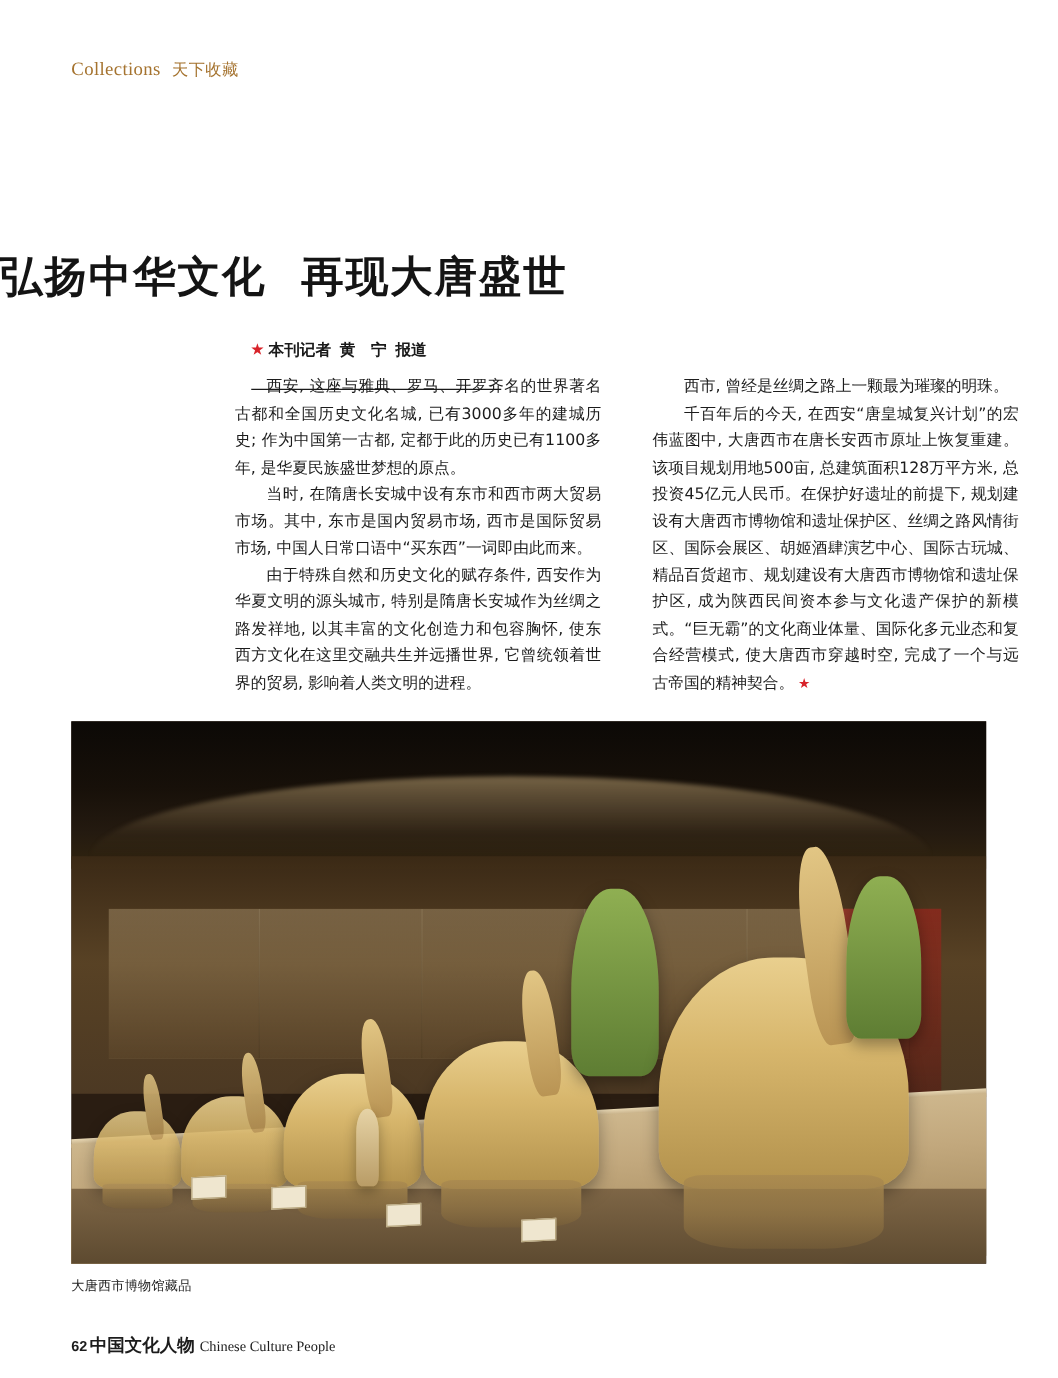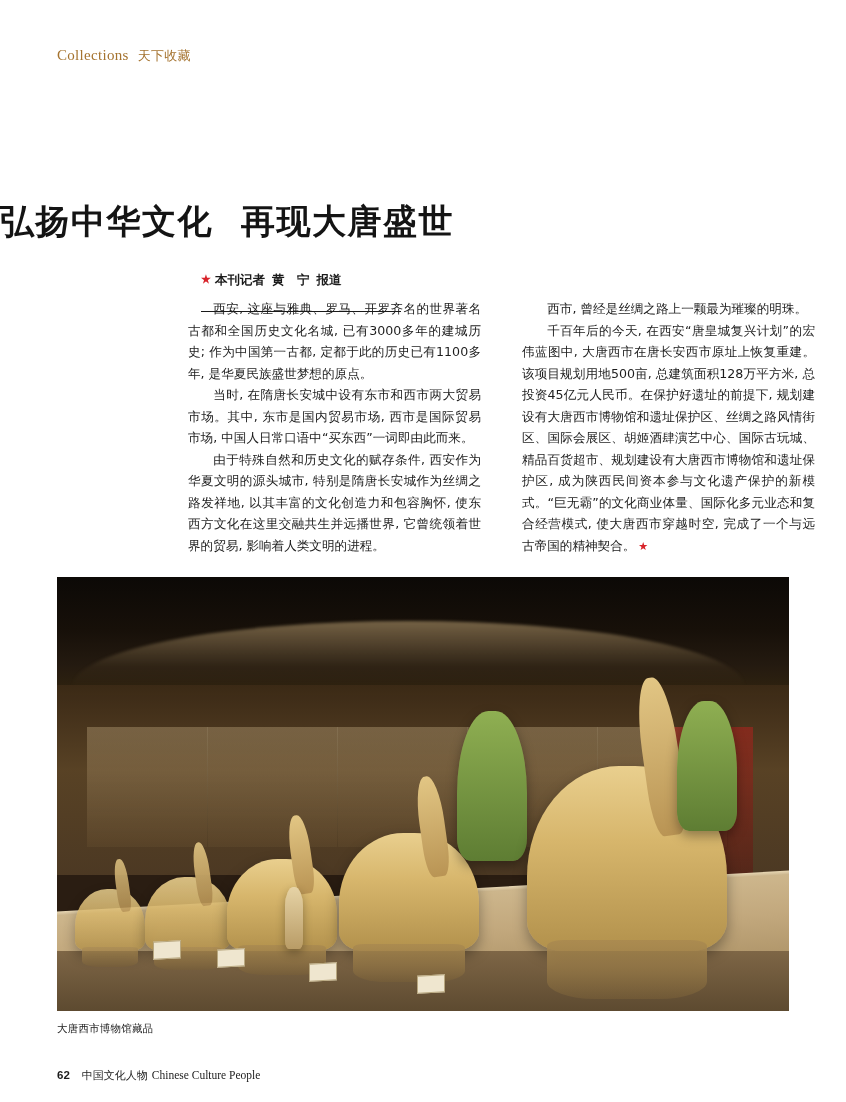--- a/index.html
+++ b/index.html
@@ -255,23 +255,23 @@
     left: 57px;
     top: 1068px;
     font-size: 11px;
     color: #1c1c1c;
     white-space: nowrap;
   }
   .footer .pg {
     font-family: "Liberation Sans", sans-serif;
     font-weight: bold;
     font-size: 11.5px;
-    margin-right: 12px;
-  }
-  .footer .f-cn { font-weight: normal; font-size: 11px; }
+    margin-right: 2px;
+  }
+  .footer .f-cn { font-weight: bold; font-size: 14px; }
   .footer .f-en { font-family: "Liberation Serif", serif; font-size: 11.5px; margin-left: 4px; }
 </style>
 </head>
 <body>
 
 <div class="page">
 
   <div class="running-head">
     <span class="rh-en">Collections</span><span class="rh-cn">天下收藏</span>
   </div>

